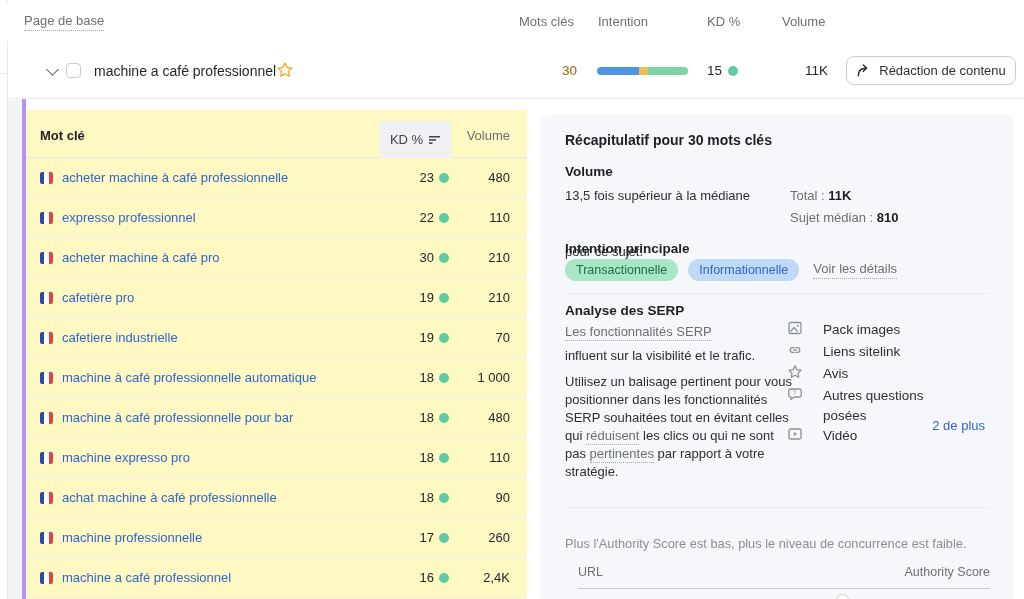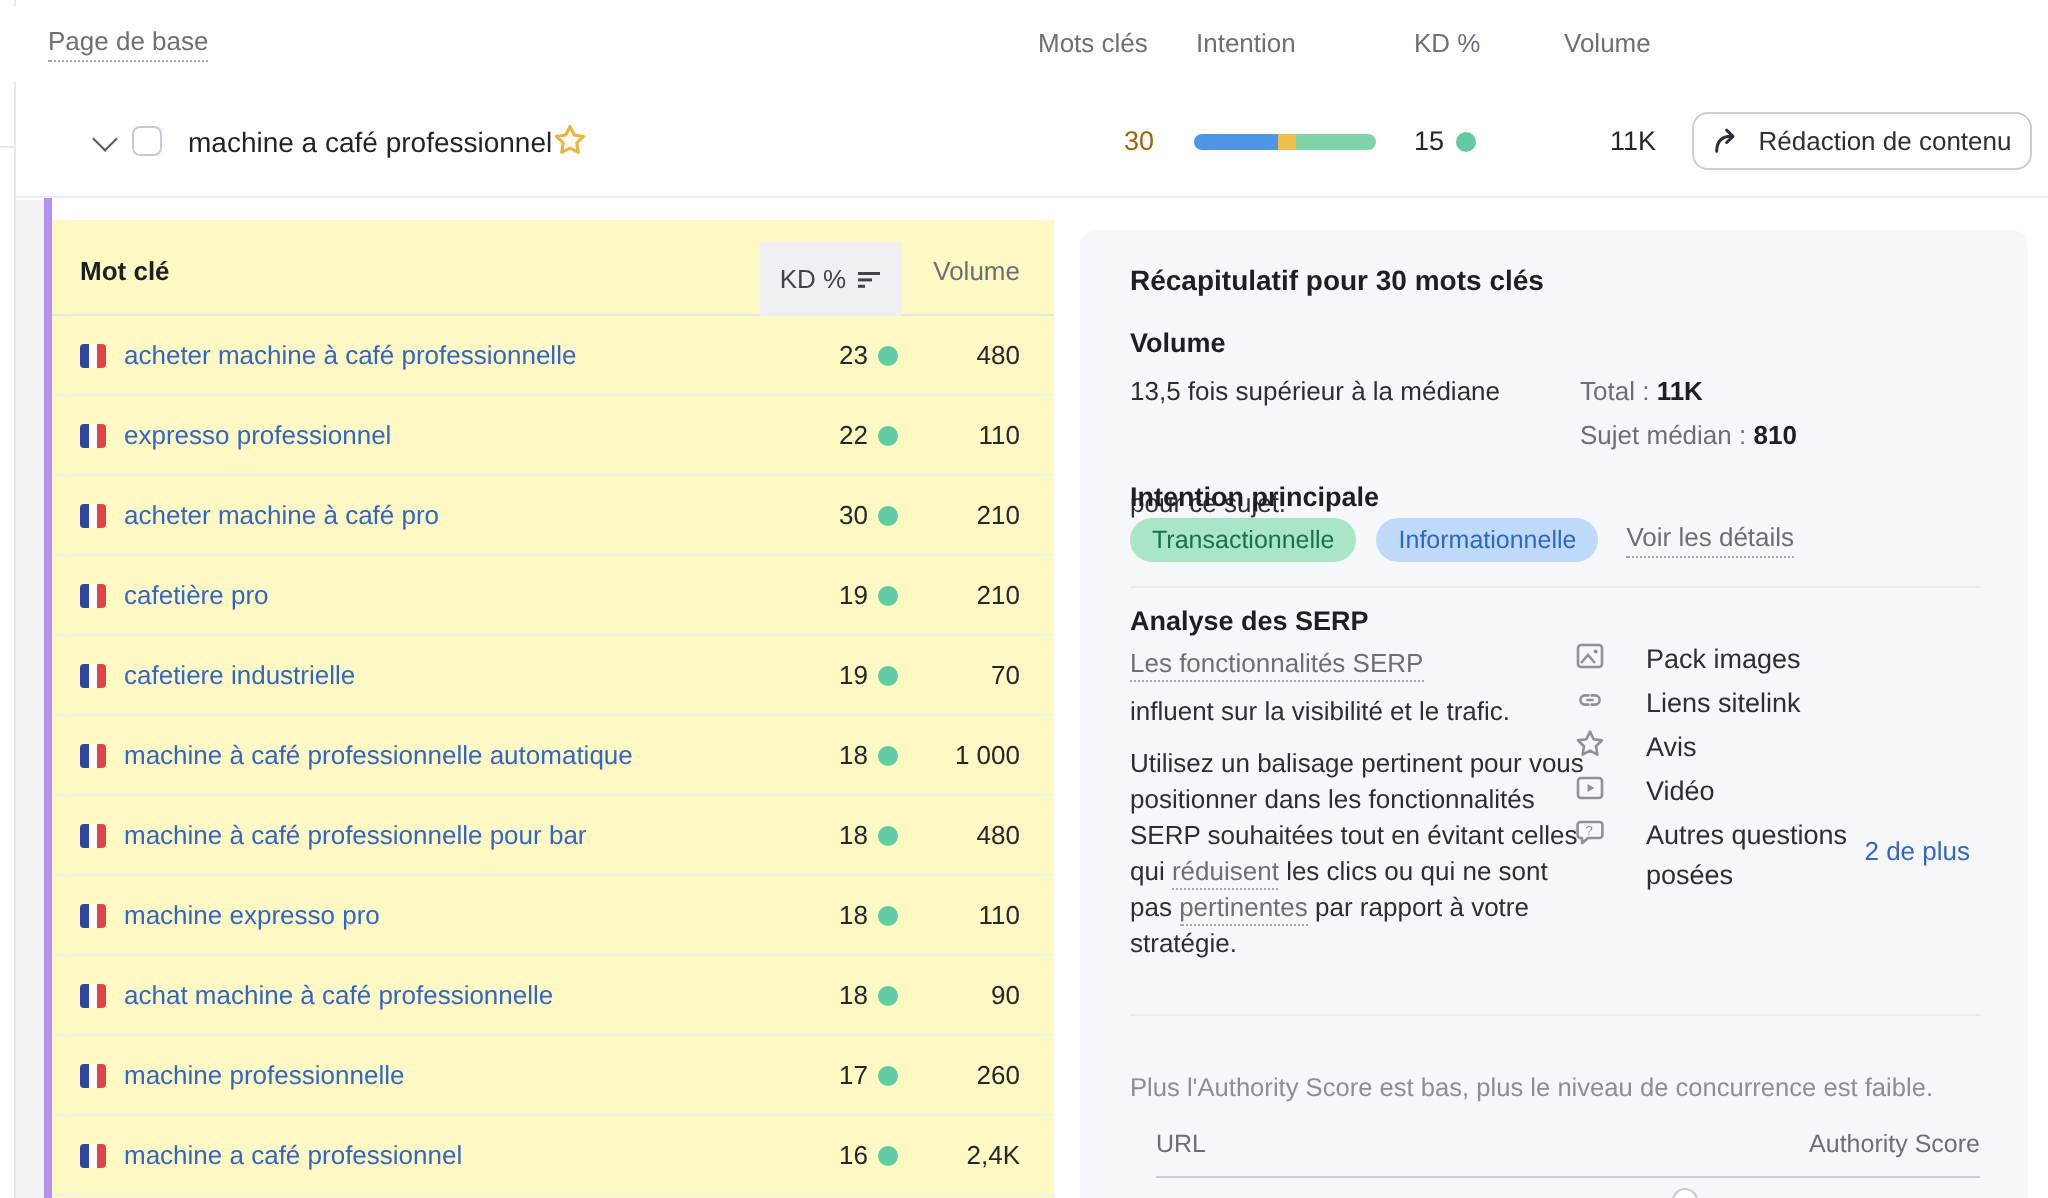--- a/index.html
+++ b/index.html
@@ -318,35 +318,35 @@
         <div class="feat">
           <span class="feat-ic">
             <svg viewBox="0 0 16 16" fill="none" stroke="#8d9199" stroke-width="1.3" stroke-linejoin="round">
               <path d="M8 1.8 L9.8 5.6 L14 6.2 L11 9.1 L11.7 13.3 L8 11.3 L4.3 13.3 L5 9.1 L2 6.2 L6.2 5.6 Z"></path>
             </svg>
           </span>
           <span class="feat-lb">Avis</span>
         </div>
         <div class="feat">
           <span class="feat-ic">
+            <svg viewBox="0 0 16 16" fill="none" stroke="#8d9199" stroke-width="1.3" stroke-linejoin="round">
+              <path d="M3.2 3 h9.6 a1.4 1.4 0 0 1 1.4 1.4 v5.2 a1.4 1.4 0 0 1 -1.4 1.4 H7 L4 13.6 V11 H3.2 a1.4 1.4 0 0 1 -1.4 -1.4 V4.4 A1.4 1.4 0 0 1 3.2 3 Z"></path>
+              <text x="5.8" y="9.3" font-size="6.5" fill="#8d9199" stroke="none" font-family="Liberation Sans, sans-serif">?</text>
+            </svg>
+          </span>
+          <span class="feat-lb">Autres questions posées</span>
+        </div>
+        <div class="feat">
+          <span class="feat-ic">
             <svg viewBox="0 0 16 16" fill="none" stroke="#8d9199" stroke-width="1.3">
               <rect x="2" y="3" width="12" height="10" rx="1.5"></rect>
               <path d="M6.8 6 L10.2 8 L6.8 10 Z" fill="#8d9199" stroke="none"></path>
             </svg>
           </span>
           <span class="feat-lb">Vidéo</span>
-        </div>
-        <div class="feat">
-          <span class="feat-ic">
-            <svg viewBox="0 0 16 16" fill="none" stroke="#8d9199" stroke-width="1.3" stroke-linejoin="round">
-              <path d="M3.2 3 h9.6 a1.4 1.4 0 0 1 1.4 1.4 v5.2 a1.4 1.4 0 0 1 -1.4 1.4 H7 L4 13.6 V11 H3.2 a1.4 1.4 0 0 1 -1.4 -1.4 V4.4 A1.4 1.4 0 0 1 3.2 3 Z"></path>
-              <text x="5.8" y="9.3" font-size="6.5" fill="#8d9199" stroke="none" font-family="Liberation Sans, sans-serif">?</text>
-            </svg>
-          </span>
-          <span class="feat-lb">Autres questions posées</span>
         </div>
       </div>
     <div class="more-link">2 de plus</div>
 
     <div class="divider div-2"></div>
 
     <div class="comp-sub">Plus l'Authority Score est bas, plus le niveau de concurrence est faible.</div>
     <div class="comp-url">URL</div>
     <div class="comp-as">Authority Score</div>
     <div class="div-3"></div>

